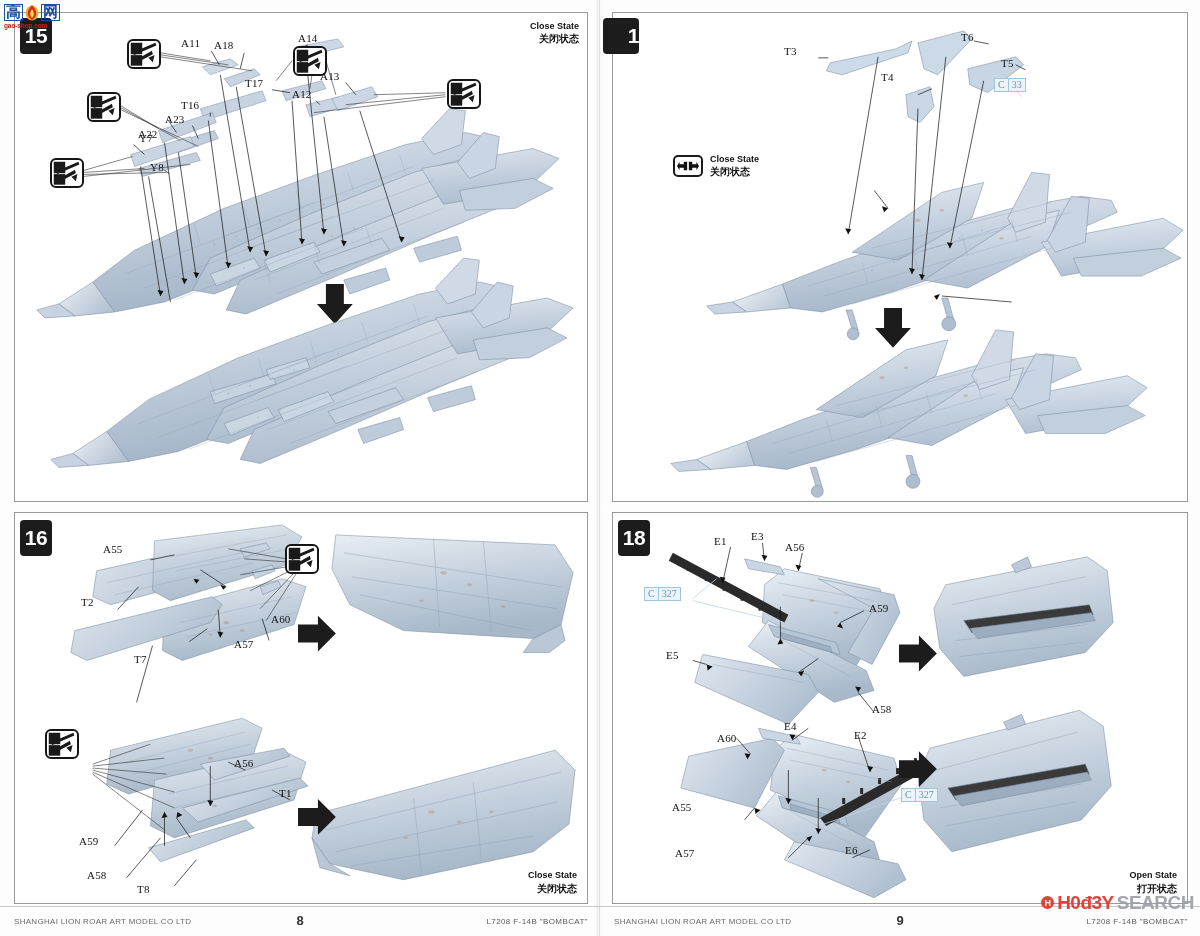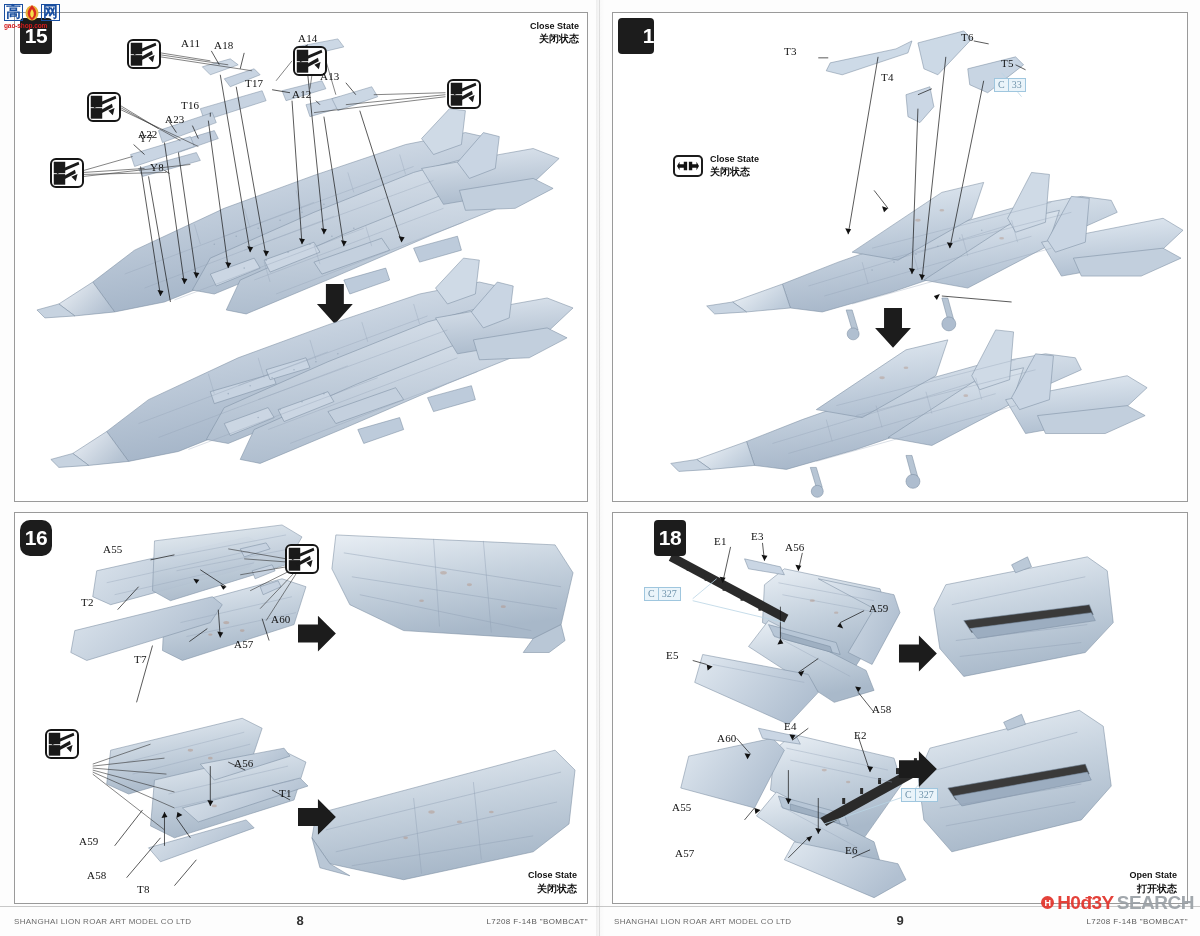--- a/index.html
+++ b/index.html
@@ -609,21 +609,21 @@
       <div class="plabel" style="left:219px; top:125px;">A57</div>
       <div class="plabel" style="left:119px; top:140px;">T7</div>
       <div class="plabel" style="left:219px; top:244px;">A56</div>
       <div class="plabel" style="left:264px; top:274px;">T1</div>
       <div class="plabel" style="left:64px;  top:322px;">A59</div>
       <div class="plabel" style="left:72px;  top:356px;">A58</div>
       <div class="plabel" style="left:122px; top:370px;">T8</div>
     </div>
 
     <div class="step-badge" style="left:20px; top:18px; z-index:20;">15</div>
-    <div class="step-badge" style="left:20px; top:520px; z-index:20;border-radius:10px;">16</div>
+    <div class="step-badge" style="left:20px; top:520px; z-index:20;">16</div>
 
     <div class="gaoshop">
       <div class="gs-row">
         <span class="gs-char">高</span>
         <span class="gs-flame">
           <svg viewBox="0 0 16 17">
             <ellipse cx="8" cy="9" rx="6.5" ry="7.5" fill="#e8b23a"></ellipse>
             <path d="M8,1 C5,5 3,7 4,11 C5,14.5 8,16 8,16 C8,16 11,14.5 12,11 C13,7 11,5 8,1 Z" fill="#d92b1e"></path>
             <path d="M8,5 C6.5,7.5 5.8,9 6.4,11.2 C7,13 8,13.8 8,13.8 C8,13.8 9,13 9.6,11.2 C10.2,9 9.5,7.5 8,5 Z" fill="#f5e04a"></path>
           </svg>
@@ -963,22 +963,22 @@
       <div class="plabel" style="left:53px;  top:136px;">E5</div>
       <div class="plabel" style="left:259px; top:190px;">A58</div>
       <div class="plabel" style="left:171px; top:207px;">E4</div>
       <div class="plabel" style="left:241px; top:216px;">E2</div>
       <div class="plabel" style="left:104px; top:219px;">A60</div>
       <div class="plabel" style="left:59px;  top:288px;">A55</div>
       <div class="plabel" style="left:62px;  top:334px;">A57</div>
       <div class="plabel" style="left:232px; top:331px;">E6</div>
     </div>
 
-    <div class="step-badge" style="left:18px; top:18px; z-index:20;padding-left:36px;">17</div>
-    <div class="step-badge" style="left:18px; top:520px; z-index:20;margin-left:36px;">18</div>
+    <div class="step-badge" style="left:3px; top:18px; z-index:20;padding-left:36px;">17</div>
+    <div class="step-badge" style="left:18px; top:520px; z-index:20;">18</div>
 
     <div class="hobbysearch">
       <span class="hs-mark">H</span>
       <span class="hs-hobby">H0đ3Y</span>
       <span class="hs-search">SEARCH</span>
     </div>
 
     <div class="footer">
       <div class="company">SHANGHAI LION ROAR ART MODEL CO LTD</div>
       <div class="pageno">9</div>

